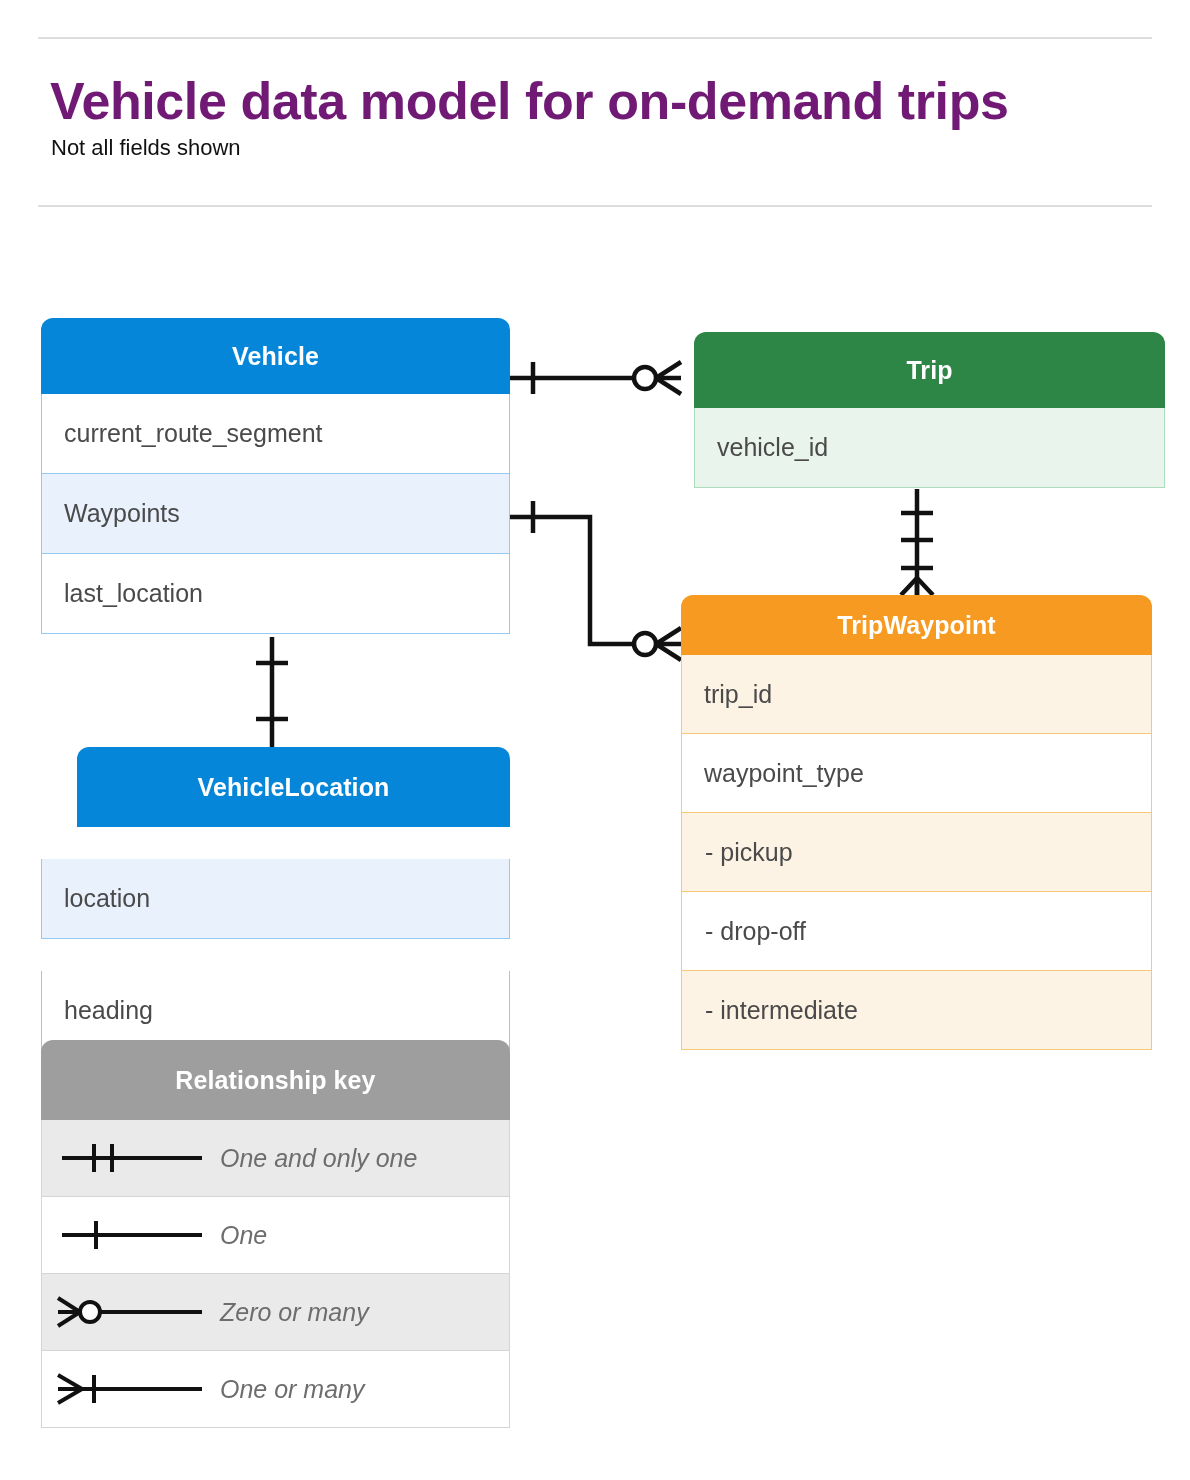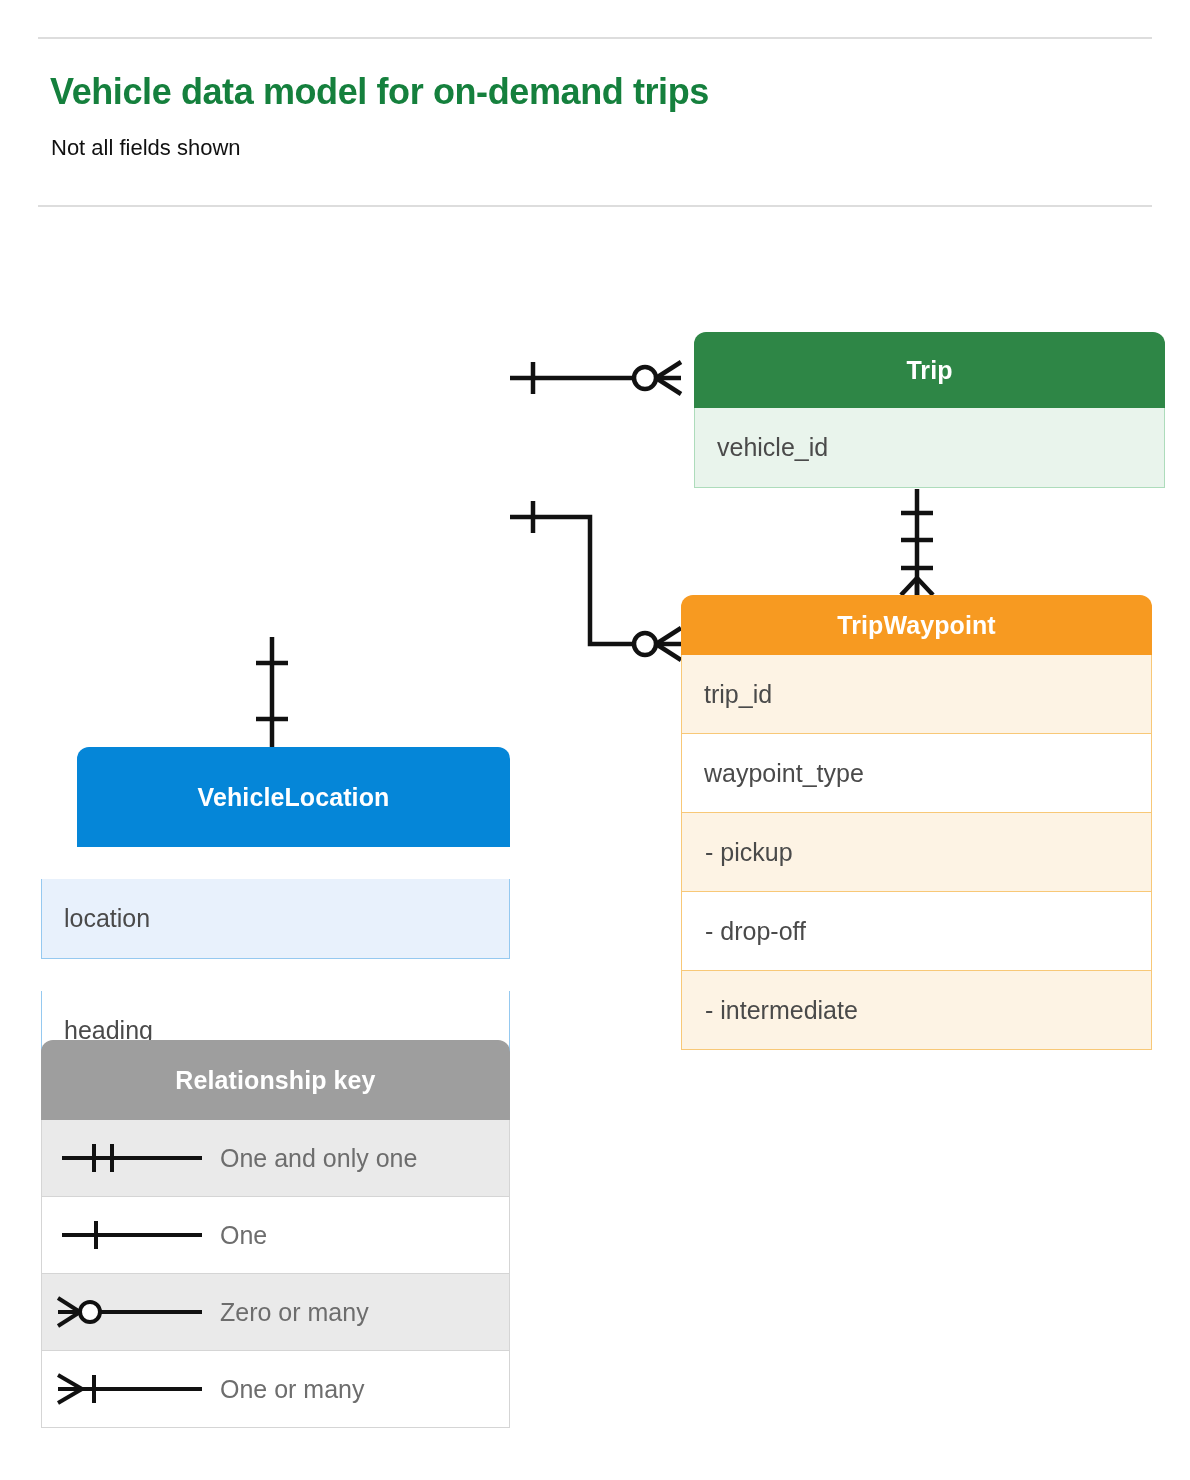--- a/index.html
+++ b/index.html
@@ -10,21 +10,21 @@
   }
   .page { position: relative; width: 1190px; height: 1480px; overflow: hidden; }
 
   
   .rule { position: absolute; left: 38px; width: 1114px; height: 2px; background: #dddddd; }
   .rule-top { top: 37px; }
   .rule-bottom { top: 205px; }
 
   .title {
     position: absolute; left: 50px; top: 72px;
-    font-size: 36px; font-weight: bold; color: #15803d;
+    font-size: 52px; font-weight: bold; color: #701a75;
     letter-spacing: -0.4px; line-height: 1.12;
   }
   .subtitle {
     position: absolute; left: 51px; top: 135px;
     font-size: 22px; color: #111111; line-height: 1.2;
   }
 
   
   .entity { position: absolute; }
   .entity-header {
@@ -63,39 +63,40 @@
   .theme-gray .entity-header { background: #9e9e9e; }
   .theme-gray .row-alt { background: #eaeaea; }
   .theme-gray .row-plain { background: #ffffff; }
 
   
   #entity-vehicle { left: 41px; top: 318px; width: 469px; }
   #entity-vehicle .entity-header { height: 76px; }
   #entity-vehicle .entity-row { height: 80px; }
 
   #entity-vehiclelocation { left: 41px; top: 747px; width: 469px; }
-  #entity-vehiclelocation .entity-header { height: 100px; margin-left: 36px; }
+  #entity-vehiclelocation .entity-header { height: 80px; margin-left: 36px; }
   #entity-vehiclelocation .entity-row { height: 80px; margin-top: 32px; }
 
   #entity-trip { left: 694px; top: 332px; width: 471px; }
   #entity-trip .entity-header { height: 76px; }
   #entity-trip .entity-row { height: 80px; }
 
   #entity-tripwaypoint { left: 681px; top: 595px; width: 471px; }
   #entity-tripwaypoint .entity-header { height: 60px; }
   #entity-tripwaypoint .entity-row { height: 79px; }
 
   #legend-box { left: 41px; top: 1040px; width: 469px; }
   #legend-box .entity-header { height: 80px; font-size: 25px; }
   .legend-row {
     display: flex; align-items: center;
     height: 77px;
     border-style: solid; border-width: 0 1.5px 1.5px 1.5px;
     border-color: #d5d5d5;
     padding: 0;
+    font-style: italic;
   }
   .legend-sym { width: 178px; flex: 0 0 178px; display: flex; align-items: center; justify-content: center; }
   .legend-label { font-size: 25px; color: #6d6d6d; }
 
   
   #connectors { position: absolute; left: 0; top: 0; width: 1190px; height: 1480px; pointer-events: none; }
 </style>
 </head>
 <body>
 
@@ -135,20 +136,28 @@
       <line x1="917" y1="578" x2="901" y2="595"></line>
       <line x1="917" y1="578" x2="917" y2="595"></line>
       <line x1="917" y1="578" x2="933" y2="595"></line>
 
       <line x1="272" y1="637" x2="272" y2="747"></line>
       <line x1="256" y1="663" x2="288" y2="663"></line>
       <line x1="256" y1="719" x2="288" y2="719"></line>
     </g>
   </svg>
 
+  <div class="entity theme-blue" id="entity-vehicle">
+    <div class="entity-header">Vehicle</div>
+    <div class="entity-rows">
+      <div class="entity-row row-plain">current_route_segment</div>
+      <div class="entity-row row-alt">Waypoints</div>
+      <div class="entity-row row-plain">last_location</div>
+    </div>
+  </div>
 
   <div class="entity theme-green" id="entity-trip">
     <div class="entity-header">Trip</div>
     <div class="entity-rows">
       <div class="entity-row row-alt">vehicle_id</div>
     </div>
   </div>
 
   <div class="entity theme-orange" id="entity-tripwaypoint">
     <div class="entity-header">TripWaypoint</div>

